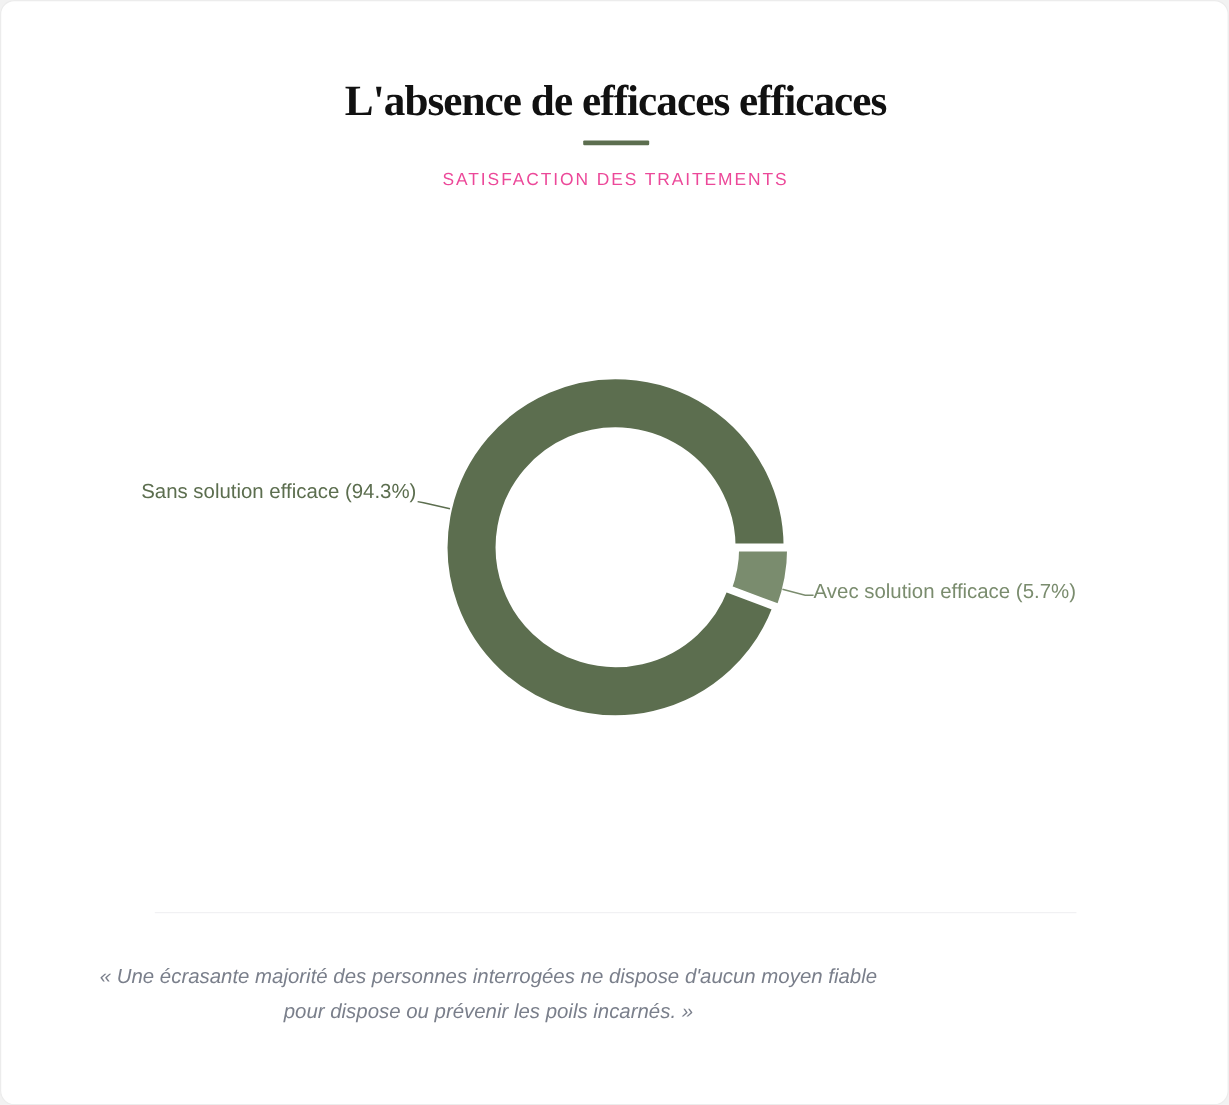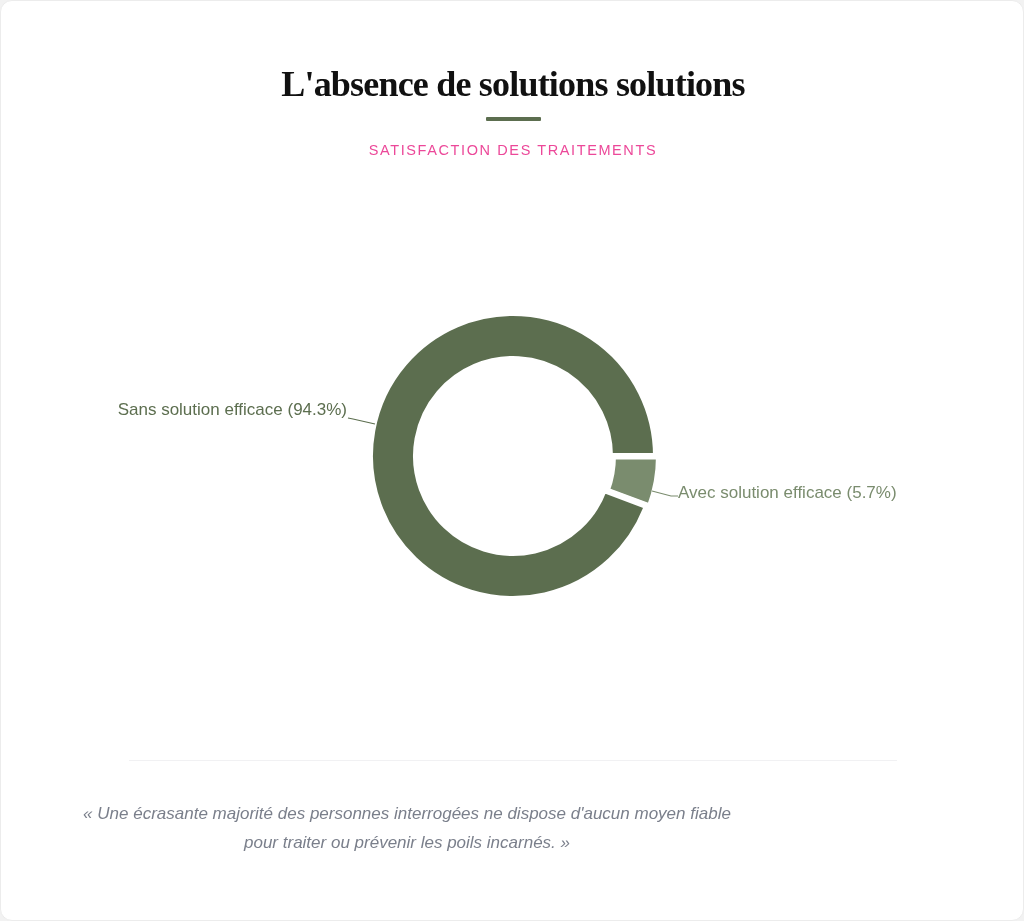--- a/index.html
+++ b/index.html
@@ -55,34 +55,34 @@
       font-size: 17px;
       line-height: 29px;
       color: #7a7f8b;
     }
     .quote span { display: block; }
   </style>
 </head>
 <body>
 
 <div class="card">
-  <h1 class="title">L'absence de solutions solutions</h1>
+  <h1 class="title">L'absence de efficaces efficaces</h1>
   <div class="underline" style="background: rgb(92, 110, 79);"></div>
   <div class="subtitle">SATISFACTION DES TRAITEMENTS</div>
 
   <svg class="chart-svg" width="1024" height="921" viewBox="0 0 1024 921">
     <g id="slices">
         <path d="M657.9520288769534,455.5343458707926 A143,143 0 0 1 648.8786626819449,505.66075365814265 L605.797367891528,489.5361749293447 A97,97 0 0 0 611.9520288769534,455.5343458707926 Z" fill="#7a8c6e" stroke="#ffffff" stroke-width="6" stroke-linejoin="miter"></path>
         <path d="M645.9266338049915,505.12640778735005 A143,143 0 1 1 655,454.99999999999983 L609,454.9999999999999 A97,97 0 1 0 602.8453390145746,489.0018290585521 Z" fill="#5c6e4f" stroke="#ffffff" stroke-width="6" stroke-linejoin="miter"></path>
       </g>
     <polyline points="347,417 352,418 374,423" fill="none" stroke-width="1.2" stroke="#5c6e4f"></polyline>
     <polyline points="651,490 670,495 677,495" fill="none" stroke-width="1.2" stroke="#7a8c6e"></polyline>
     <text class="slice-label" x="346" y="414" text-anchor="end" fill="#5c6e4f">Sans solution efficace (94.3%)</text>
     <text class="slice-label" x="677" y="497" text-anchor="start" fill="#7a8c6e">Avec solution efficace (5.7%)</text>
   </svg>
 
   <div class="divider"></div>
 
   <div class="quote">
     <span>« Une écrasante majorité des personnes interrogées ne dispose d'aucun moyen fiable</span>
-    <span>pour traiter ou prévenir les poils incarnés. »</span>
+    <span>pour dispose ou prévenir les poils incarnés. »</span>
   </div>
 </div>
 
 </body></html>

